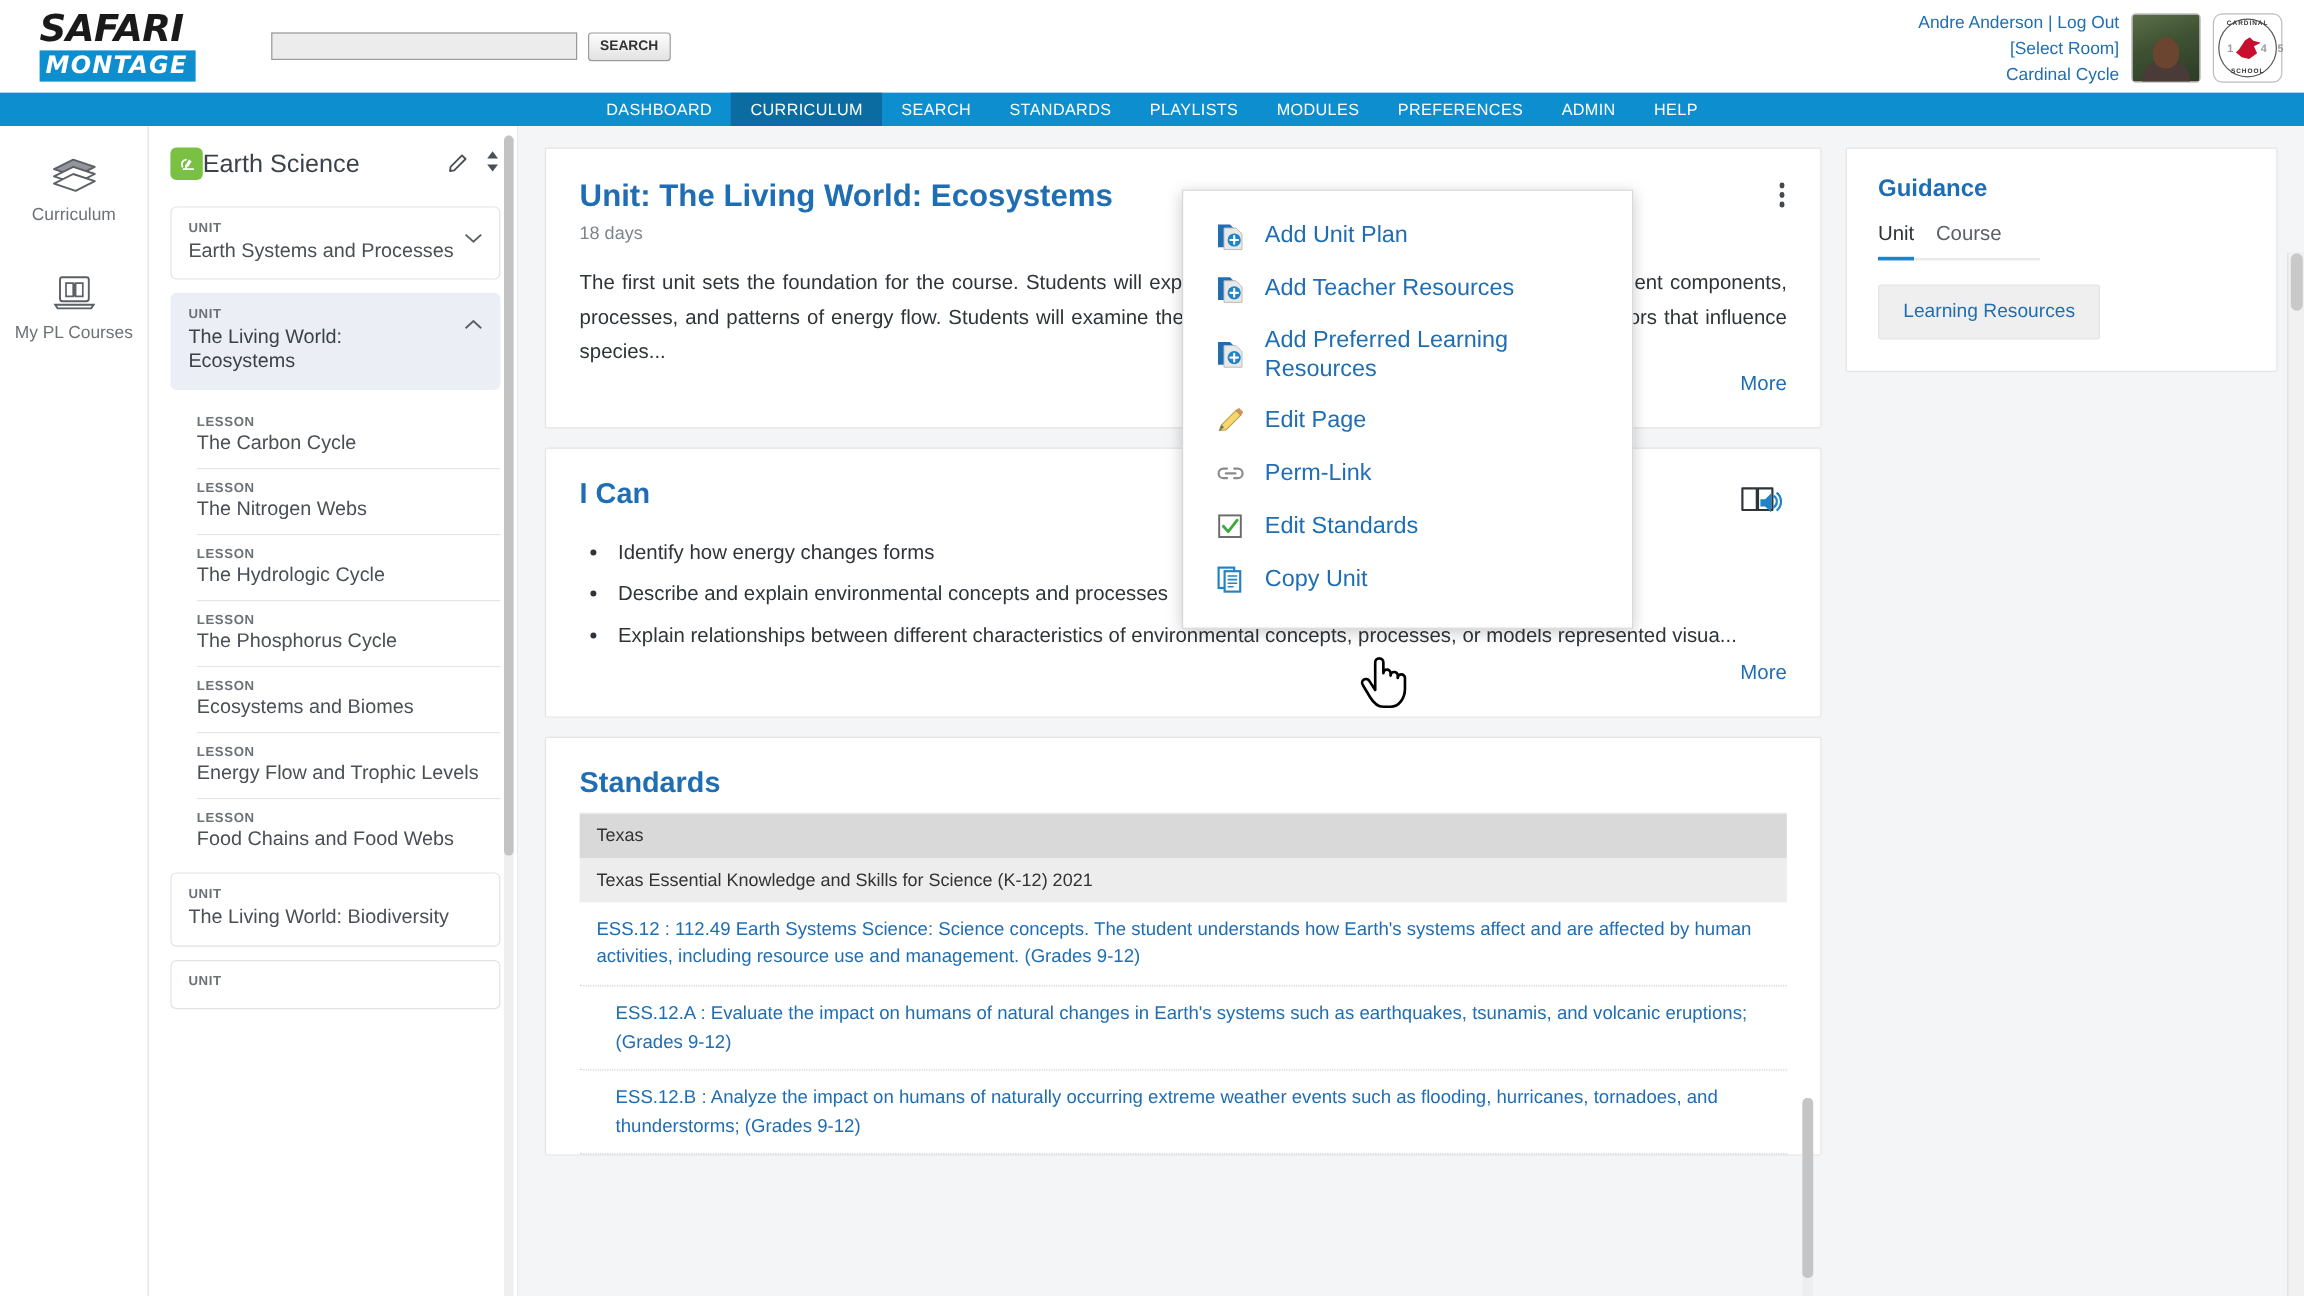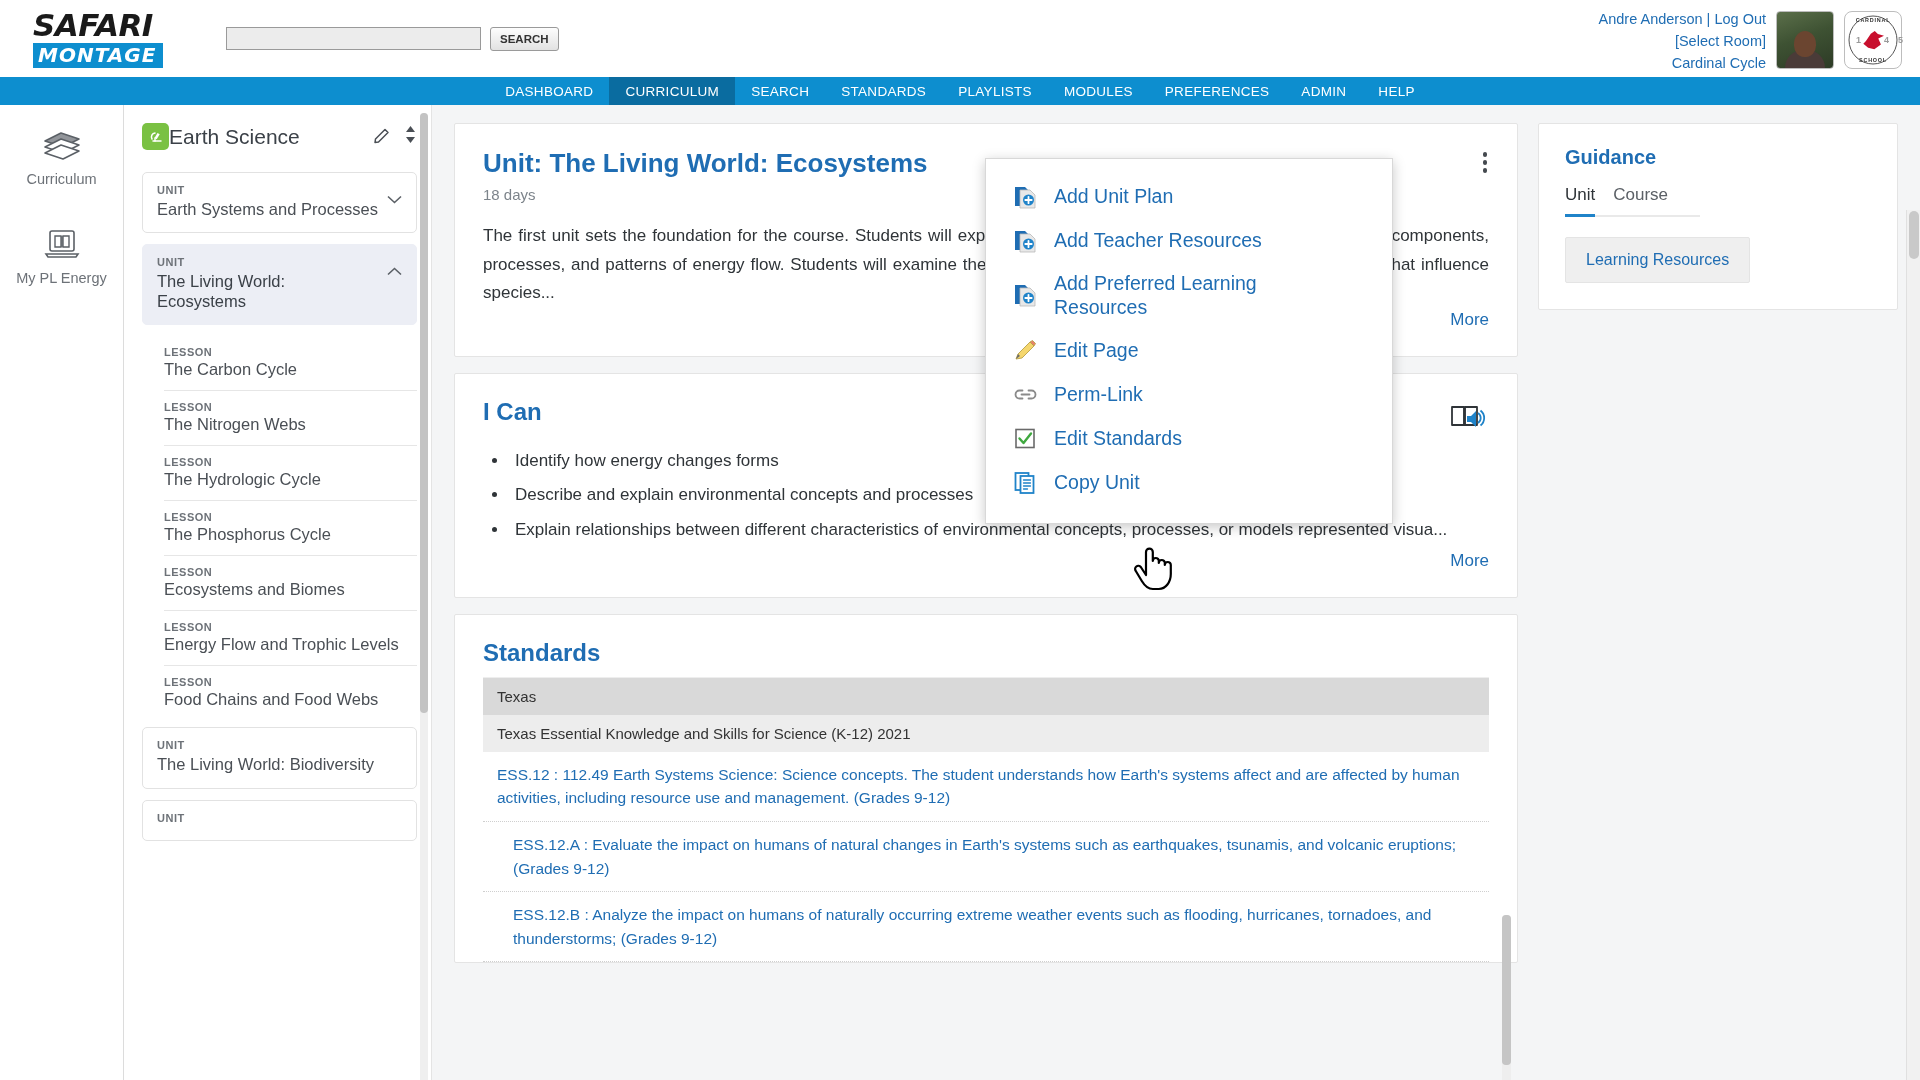--- a/index.html
+++ b/index.html
@@ -250,21 +250,21 @@
   }
   .g-tab.active { color: #2f3438; border-bottom: 3px solid #1f83c9; }
   .lr-button {
     margin-top: 20px; background: #efefef; border: 1px solid #e4e4e4;
     padding: 13px 20px; font-size: 16px; color: #1f6db3;
     display: inline-block; cursor: pointer; border-radius: 2px;
   }
 
   
   .dropdown {
-    position: absolute; left: 985px; top: 158px; width: 408px;
+    position: absolute; left: 985px; top: 158px; width: 376px;
     background: #fff; border: 1px solid #d8d8d8;
     box-shadow: 0 3px 12px rgba(0,0,0,0.22); z-index: 50;
     padding: 16px 0 18px;
   }
   .menu-item {
     display: flex; align-items: center; gap: 16px;
     padding: 9px 26px; cursor: pointer;
   }
   .menu-icon { width: 26px; height: 26px; flex-shrink: 0; display: flex; align-items: center; justify-content: center; }
   .menu-label { font-size: 19.5px; color: #1f6db3; line-height: 1.22; }
@@ -369,21 +369,21 @@
     </div>
     <div class="rail-item">
       <span class="rail-icon">
         <svg width="42" height="34" viewBox="0 0 42 34">
           <rect x="9" y="4" width="24" height="20" rx="2" fill="none" stroke="#5b6066" stroke-width="1.6"></rect>
           <path d="M14 9 h6 v11 h-6 z M22 9 h6 v11 h-6 z" fill="none" stroke="#5b6066" stroke-width="1.4"></path>
           <path d="M21 9 v11" stroke="#5b6066" stroke-width="1.4"></path>
           <path d="M5 27 h32 l-2 3 H7 z" fill="none" stroke="#5b6066" stroke-width="1.6"></path>
         </svg>
       </span>
-      <span>My PL Energy</span>
+      <span>My PL Courses</span>
     </div>
   </div>
 
   <div class="tree-panel">
     <div class="tree-header">
       <span class="subject-icon">
         <svg width="18" height="18" viewBox="0 0 18 18">
           <g stroke="#fff" stroke-width="1.5" fill="none" stroke-linecap="round">
             <path d="M6 13 h8"></path>
             <path d="M8 13 v-3"></path>

